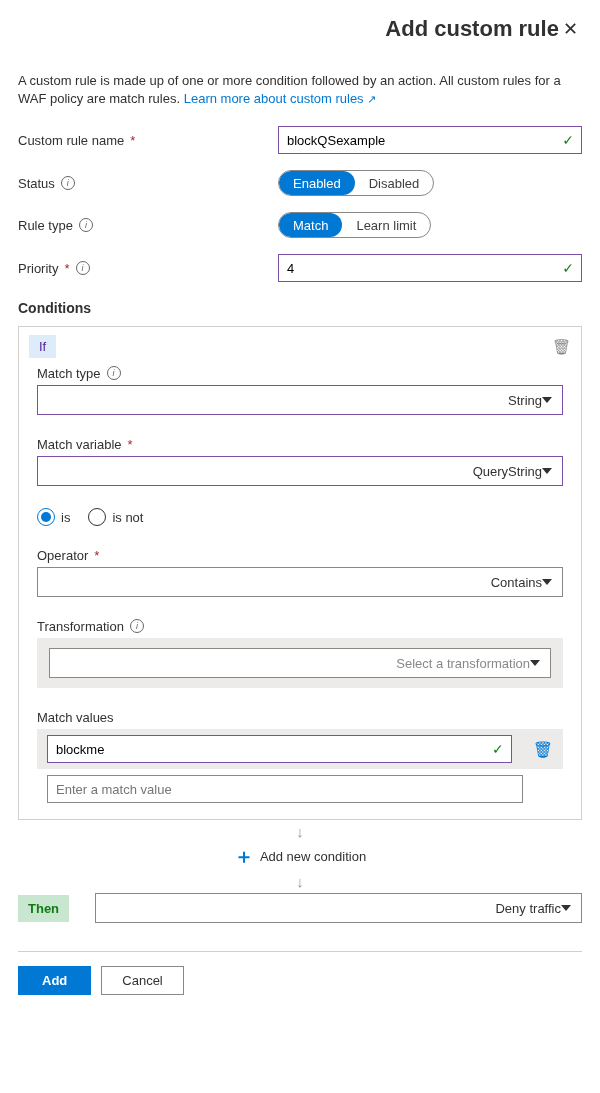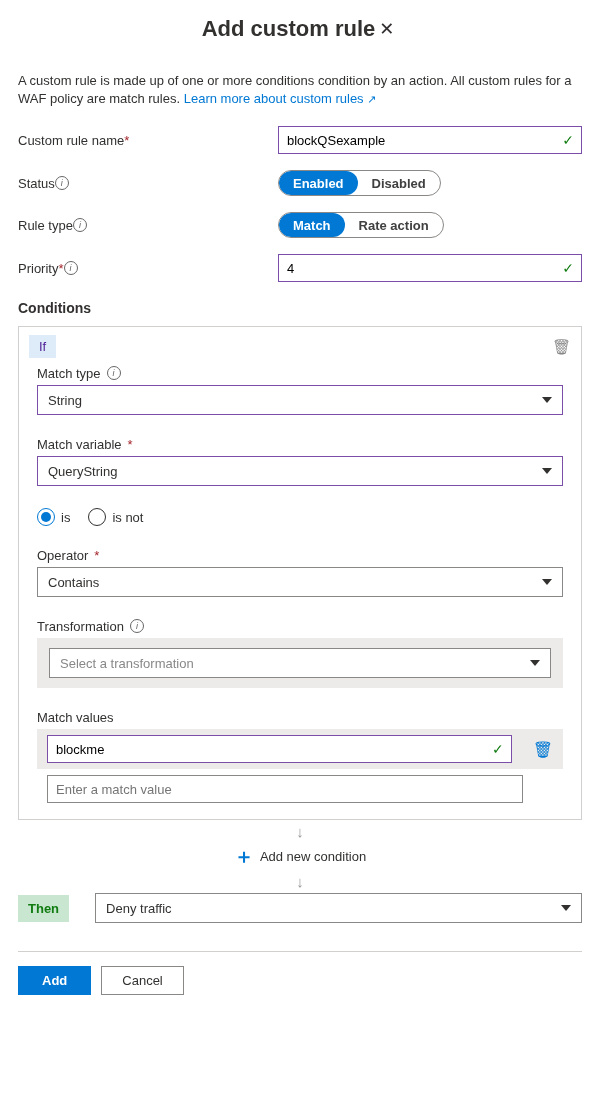--- a/index.html
+++ b/index.html
@@ -4,48 +4,48 @@
 <style>
   * { box-sizing: border-box; margin: 0; padding: 0; }
   body {
     font-family: "Segoe UI", Arial, sans-serif;
     font-size: 13px;
     color: #323130;
     background: #fff;
     width: 600px;
     padding: 14px 18px 20px 18px;
   }
-  .header { display: flex; justify-content: center; align-items: center; margin-bottom: 28px; }
+  .header { display: flex; justify-content: flex-end; align-items: center; margin-bottom: 28px; }
   .header h1 { font-size: 22px; font-weight: 600; }
   .close-x { font-size: 18px; cursor: pointer; color: #323130; padding: 4px; }
   .intro { font-size: 13px; line-height: 1.4; margin-bottom: 18px; }
   .intro a { color: #0078d4; text-decoration: none; }
   .ext-icon { font-size: 11px; color: #0078d4; }
   .form-row { display: flex; align-items: center; margin-bottom: 16px; }
-  .form-row .lbl { width: 260px; font-size: 13px; display: flex; align-items: center; gap: 0; }
+  .form-row .lbl { width: 260px; font-size: 13px; display: flex; align-items: center; gap: 6px; }
   .form-row .ctrl { flex: 1; }
   .req { color: #a4262c; }
   .info-icon {
     display: inline-flex; align-items: center; justify-content: center;
     width: 14px; height: 14px; border: 1px solid #666; border-radius: 50%;
     font-size: 9px; color: #666; font-style: italic; cursor: default;
   }
   .input-text {
     width: 100%; height: 28px; padding: 0 8px;
     border: 1px solid #8a8886; font-size: 13px;
   }
   .input-purple { border-color: #7b4fa8; }
   .input-with-check { position: relative; }
   .input-with-check .check {
     position: absolute; right: 8px; top: 50%; transform: translateY(-50%);
     color: #107c10; font-size: 14px;
   }
   .toggle-group {
     display: inline-flex; border: 1px solid #8a8886; border-radius: 14px; height: 26px;
-    overflow: hidden; align-items: center; font-weight: bold;
+    overflow: hidden; align-items: center;
   }
   .toggle-opt {
     padding: 0 14px; font-size: 13px; height: 100%; display: flex; align-items: center;
     cursor: pointer; color: #404040;
   }
   .toggle-opt.active {
     background: #0078d4; color: #fff; border-radius: 14px;
   }
   .section-head { font-size: 14px; font-weight: 600; margin: 18px 0 10px 0; }
   .cond-card {
@@ -59,21 +59,21 @@
     background: #deecf9; color: #4c1d95; font-weight: 400;
     padding: 4px 10px; font-size: 13px;
   }
   .trash-icon { color: #888; font-size: 15px; cursor: pointer; }
   .cond-body { padding: 4px 18px 0 18px; }
   .field-group { margin-bottom: 22px; }
   .field-lbl { display: flex; gap: 6px; font-size: 13px; margin-bottom: 4px; }
   .select-box {
     width: 100%; height: 30px; padding: 0 10px;
     border: 1px solid #8a8886; background: #fff;
-    display: flex; align-items: center; justify-content: space-between;
+    display: flex; align-items: center; justify-content: flex-end;
     cursor: pointer; font-size: 13px;
   }
   .select-box.purple { border-color: #7b4fa8; }
   .chevron {
     width: 0; height: 0; border-left: 5px solid transparent; border-right: 5px solid transparent;
     border-top: 6px solid #323130;
   }
   .radio-row { display: flex; gap: 18px; align-items: center; }
   .radio-opt { display: flex; align-items: center; gap: 6px; font-size: 13px; cursor: pointer; }
   .radio-circ {
@@ -113,21 +113,21 @@
 </style>
 </head>
 <body>
 
 <div class="header">
   <h1>Add custom rule</h1>
   <span class="close-x">✕</span>
 </div>
 
 <p class="intro">
-  <span>A custom rule is made up of one or more conditions condition by an action. All custom rules for a WAF policy are match rules.</span>
+  <span>A custom rule is made up of one or more condition followed by an action. All custom rules for a WAF policy are match rules.</span>
   <a href="#">
     <span>Learn more about custom rules</span>
     <span class="ext-icon">↗</span>
   </a>
 </p>
 
 <div class="form-row">
   <div class="lbl">
     <span>Custom rule name</span>
     <span class="req">*</span>
@@ -154,21 +154,21 @@
 </div>
 
 <div class="form-row">
   <div class="lbl">
     <span>Rule type</span>
     <span class="info-icon">i</span>
   </div>
   <div class="ctrl">
     <div class="toggle-group">
       <div class="toggle-opt active">Match</div>
-      <div class="toggle-opt">Rate action</div>
+      <div class="toggle-opt">Learn limit</div>
     </div>
   </div>
 </div>
 
 <div class="form-row">
   <div class="lbl">
     <span>Priority</span>
     <span class="req">*</span>
     <span class="info-icon">i</span>
   </div>

